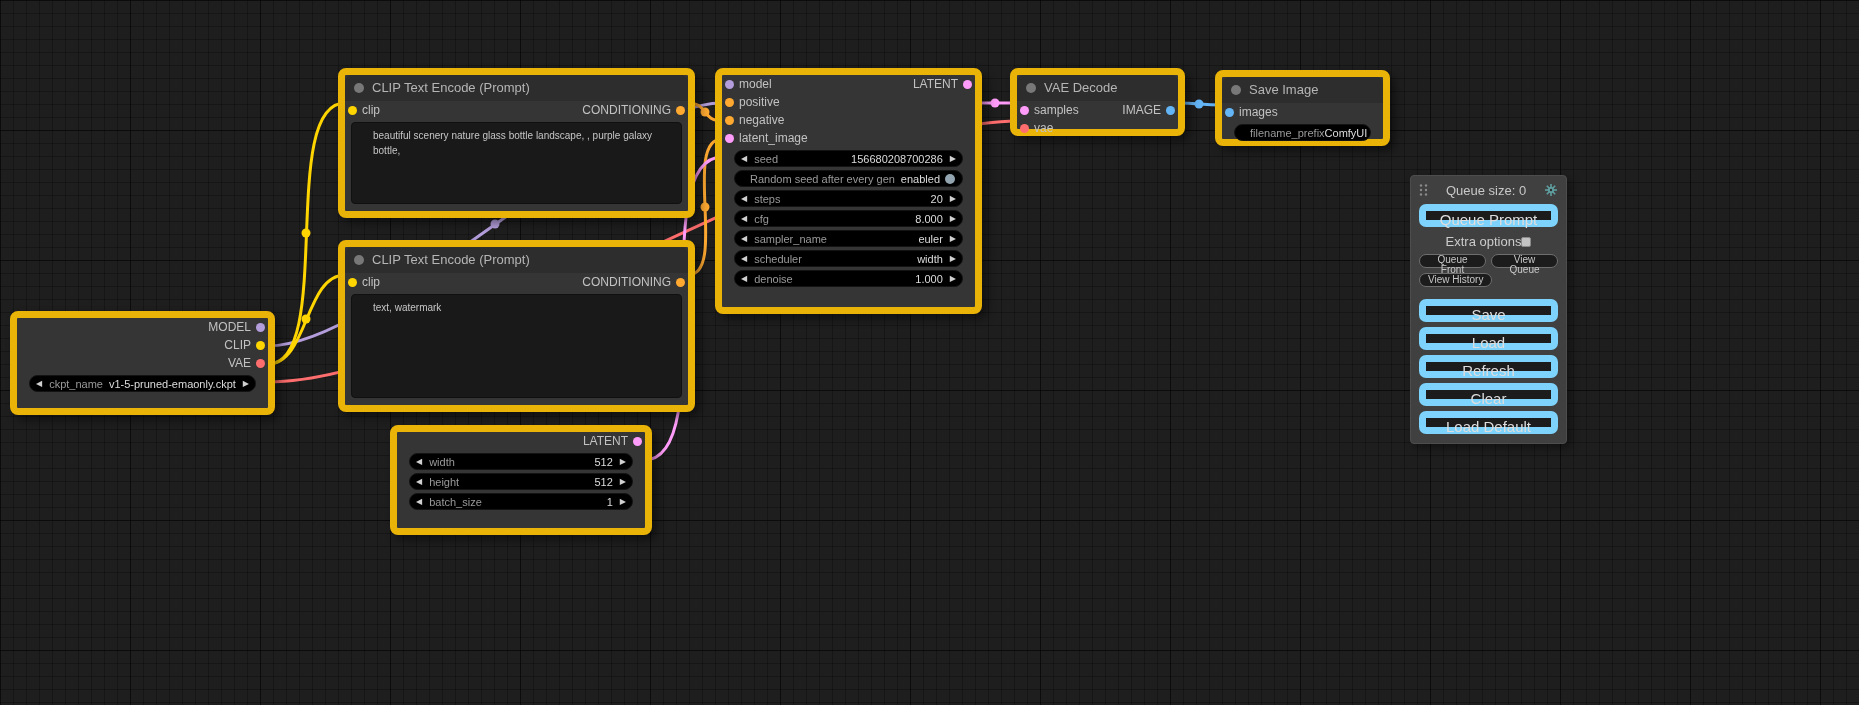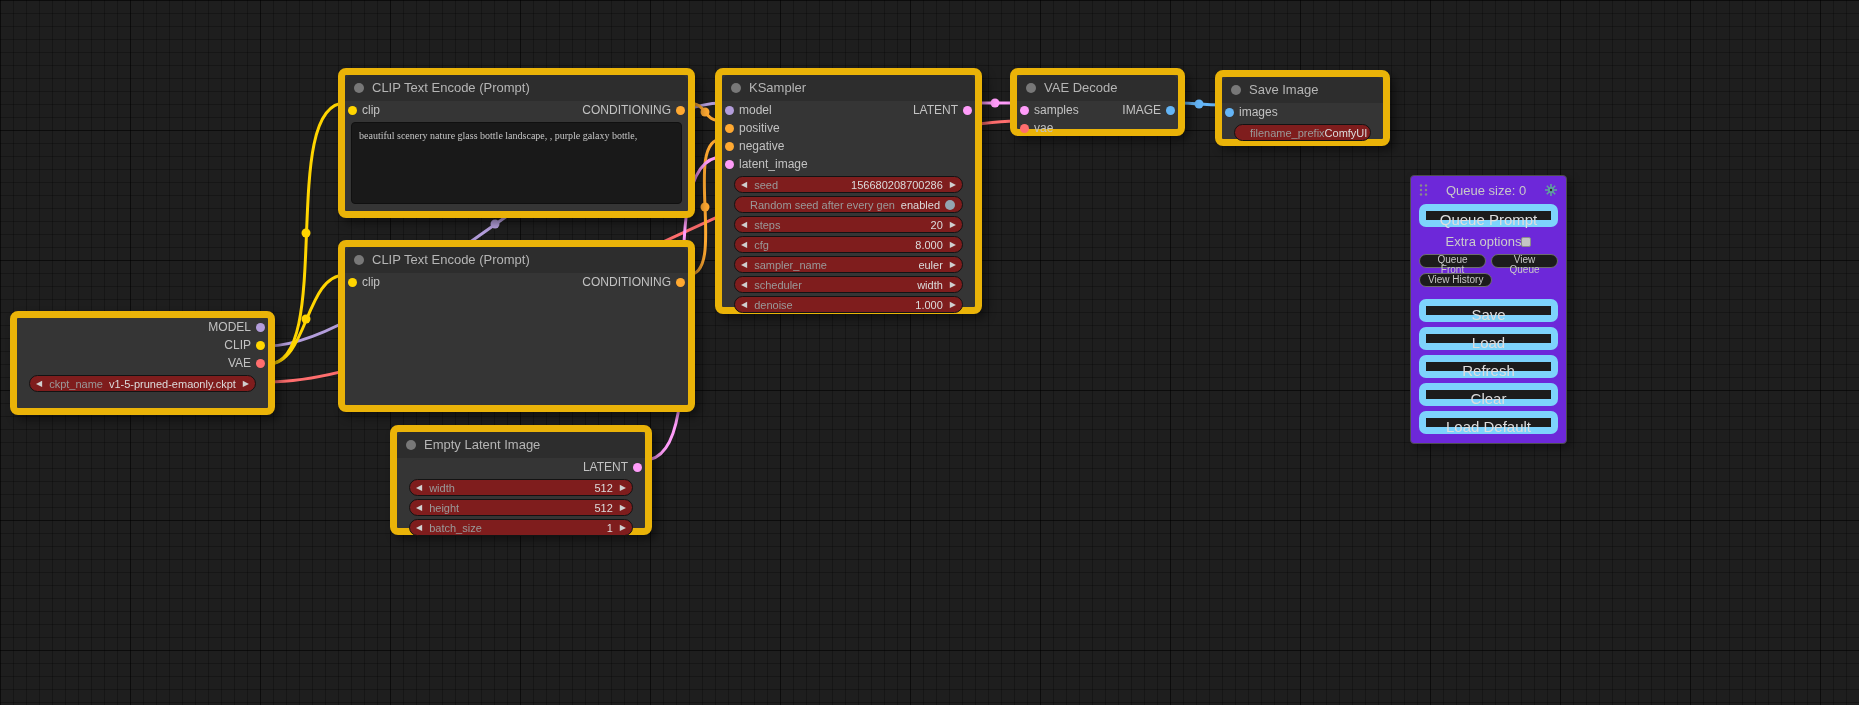--- a/index.html
+++ b/index.html
@@ -30,35 +30,35 @@
 
   .srow{position:relative;height:18px;line-height:18px;font-size:12px;color:#c2c2c2}
   .slot-dot{position:absolute;width:9px;height:9px;border-radius:50%;top:4.5px}
   .slot-dot.in{left:3px}.slot-dot.out{right:3px}
   .in-label{position:absolute;left:17px}
   .out-label{position:absolute;right:17px}
   .c-model{background:var(--c-model)} .c-clip{background:var(--c-clip)} .c-vae{background:var(--c-vae)}
   .c-conditioning{background:var(--c-conditioning)} .c-latent{background:var(--c-latent)} .c-image{background:var(--c-image)}
 
   .widgets{margin-top:1px}
-  .widget{display:flex;align-items:center;height:17px;margin:3px 12px 0;background:#7f1d1d;
+  .widget{display:flex;align-items:center;height:17px;margin:3px 12px 0;background:#000000;
         border:1px solid #131313;border-radius:9px;font-size:11px;padding:0 6px;white-space:nowrap;overflow:hidden}
   .warrow{font-size:8px;color:#d0d0d0;line-height:17px}
   .wlabel{color:#9a9a9a;margin-left:7px}
   .wvalue{color:#dcdcdc;margin-left:auto;margin-right:7px}
   .widget.no-arrows .wlabel{margin-left:9px}
   .widget.no-arrows .wvalue{margin-right:5px}
   .toggle-dot{width:10px;height:10px;border-radius:50%;background:var(--c-toggle);flex:0 0 auto;margin-right:1px}
 
   .prompt-box{position:absolute;left:6px;right:6px;top:47px;bottom:7px;background:#191919;
         border:1px solid #101010;border-radius:4px;color:#c6c6c6;
-        font-family:Liberation Serif, serif;font-size:10px;line-height:1.5;
-        padding:5px 7px;white-space:pre-wrap;word-break:break-word}
-
-  .menu{position:absolute;left:1410px;top:175px;width:157px;z-index:3;background:#6d28d9;
+        font-family:Liberation Sans, sans-serif;font-size:10px;line-height:1.5;
+        padding:5px 21px;white-space:pre-wrap;word-break:break-word}
+
+  .menu{position:absolute;left:1410px;top:175px;width:157px;z-index:3;background:#404040;
         border:1px solid #4d4d4d;border-radius:4px;padding:5px 8px 9px;
         box-shadow:4px 4px 10px rgba(0,0,0,.4);font-size:13px;color:#cbcbcb}
   .menu-header{display:flex;align-items:center;height:18px;margin-bottom:2px}
   .queue-size{flex:1;text-align:center;font-size:13px;color:#c8c8c8}
   button{font-family:inherit;cursor:pointer}
   .btn-lg{display:block;width:100%;height:23px;margin-top:5px;background:#1c1c1c;
         border:7px solid #7dd3fc;border-radius:7px;color:#dedede;font-size:15px}
   .btn-lg.gap-top{margin-top:12px}
   .extra-row{display:flex;align-items:center;justify-content:center;margin-top:7px;font-size:13px}
   .checkbox{width:10px;height:10px;background:#c4c4c4;border:1px solid #8a8a8a;border-radius:2px;display:inline-block}
@@ -133,27 +133,24 @@
   <div class="node-title">
     <span class="title-dot"></span>
     <span>CLIP Text Encode (Prompt)</span>
   </div>
   <div class="srow">
     <span class="slot-dot in c-clip"></span>
     <span class="in-label">clip</span>
     <span class="out-label">CONDITIONING</span>
     <span class="slot-dot out c-conditioning"></span>
   </div>
+  <div class="prompt-box">text, watermark</div>
 </div>
 
 <div class="node" style="left:390px;top:425px;width:262px;height:110px">
-  <div class="node-title">
-    <span class="title-dot"></span>
-    <span>Empty Latent Image</span>
-  </div>
   <div class="srow">
     <span class="out-label">LATENT</span>
     <span class="slot-dot out c-latent"></span>
   </div>
   <div class="widgets">
     <div class="widget">
       <span class="warrow">◀</span>
       <span class="wlabel">width</span>
       <span class="wvalue">512</span>
       <span class="warrow">▶</span>
@@ -167,24 +164,20 @@
     <div class="widget">
       <span class="warrow">◀</span>
       <span class="wlabel">batch_size</span>
       <span class="wvalue">1</span>
       <span class="warrow">▶</span>
     </div>
   </div>
 </div>
 
 <div class="node" style="left:715px;top:68px;width:267px;height:246px">
-  <div class="node-title">
-    <span class="title-dot"></span>
-    <span>KSampler</span>
-  </div>
   <div class="srow">
     <span class="slot-dot in c-model"></span>
     <span class="in-label">model</span>
     <span class="out-label">LATENT</span>
     <span class="slot-dot out c-latent"></span>
   </div>
   <div class="srow">
     <span class="slot-dot in c-conditioning"></span>
     <span class="in-label">positive</span>
   </div>

